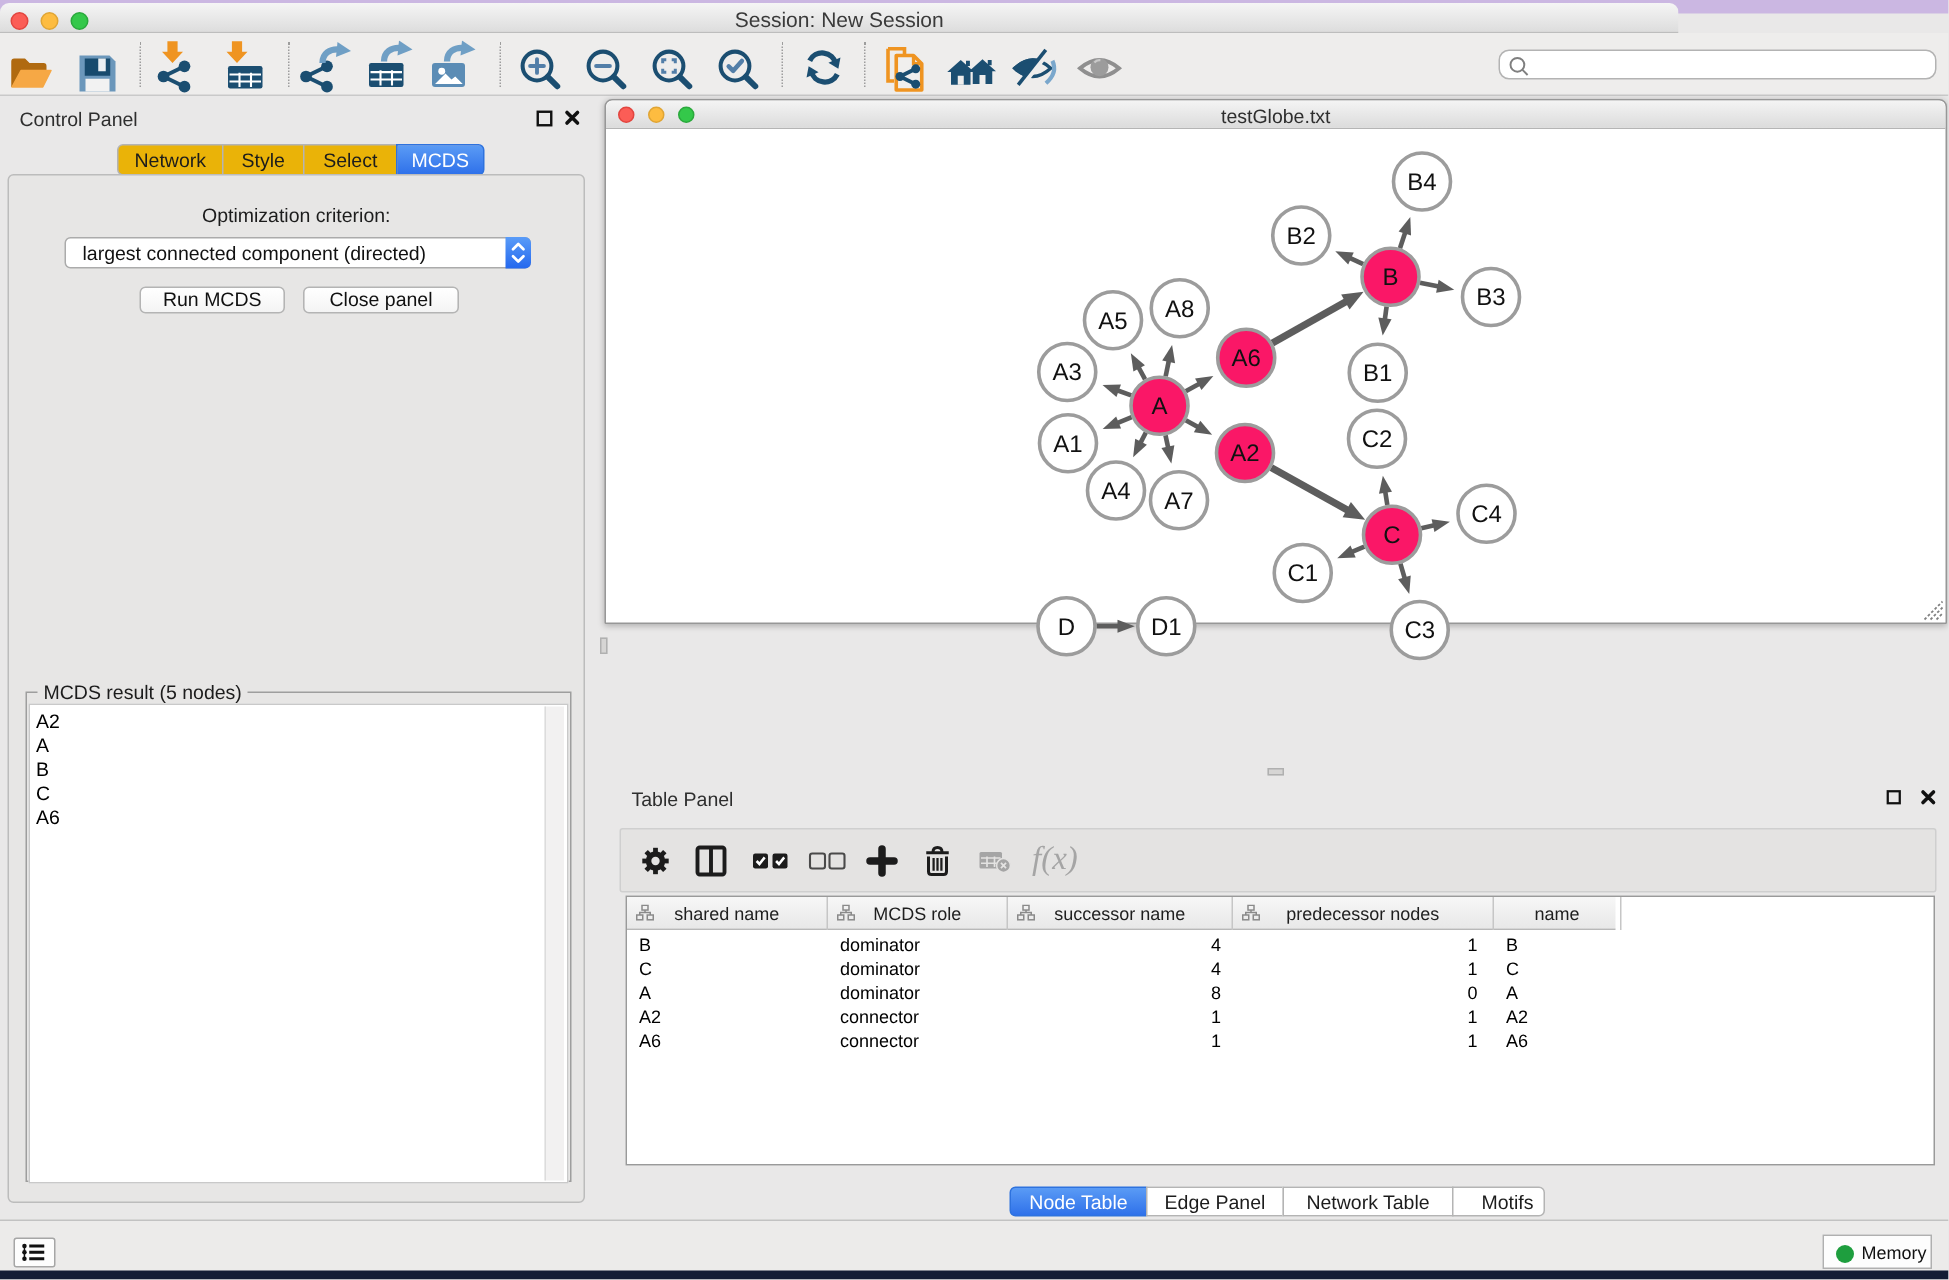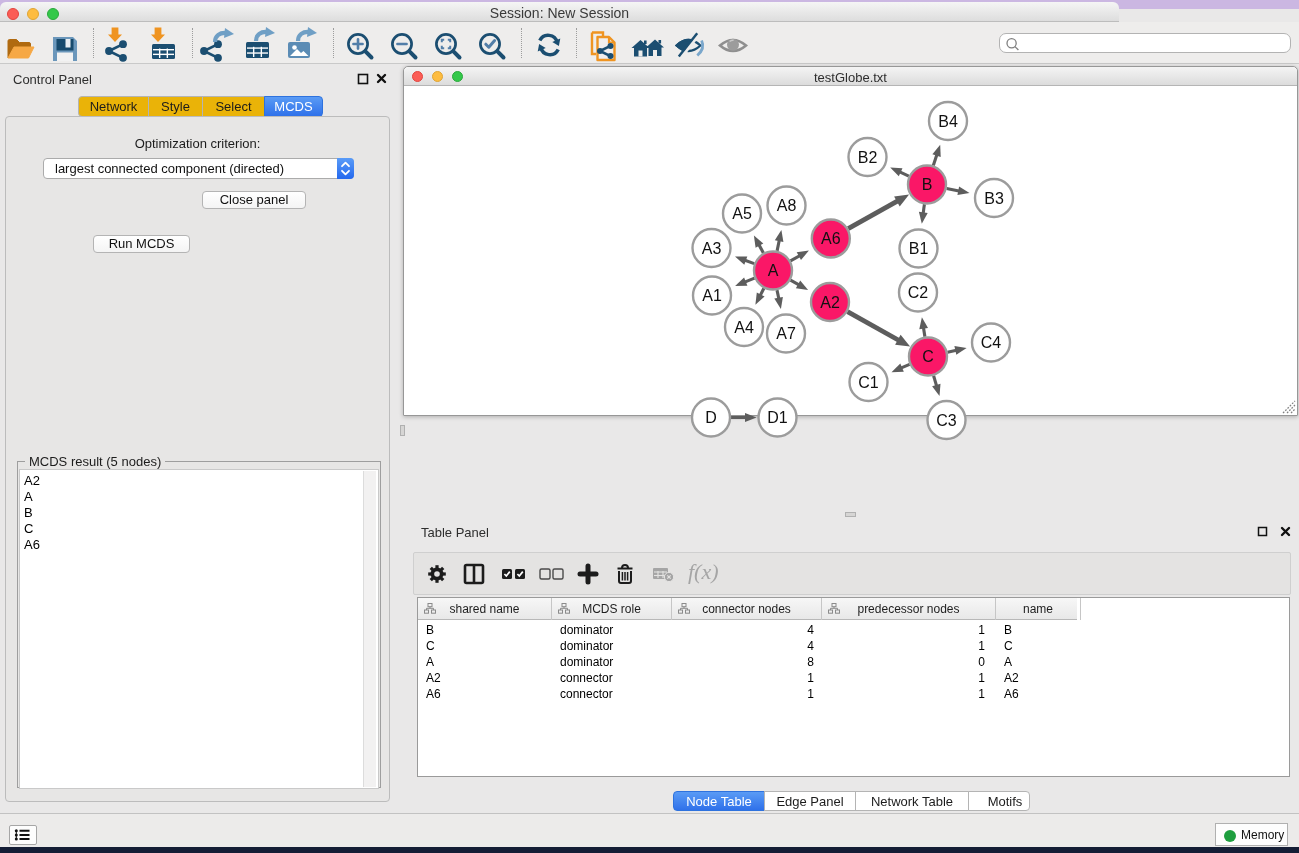--- a/index.html
+++ b/index.html
@@ -207,21 +207,21 @@
     <div class="abs" style="left:37px;top:41px;width:311px;height:21px;background:#fff;border:1px solid #ababab;border-radius:4px;">
       <div class="abs" style="left:11px;top:2px;font-size:13px;color:#111;">largest connected component (directed)</div>
       <div class="abs" style="right:-1px;top:-1px;width:17px;height:21px;background:linear-gradient(#5a9cf8,#2468ee);border-radius:0 4px 4px 0;">
         <svg width="17" height="21">
             <path d="M5 8.2 L8.5 4.7 L12 8.2" fill="none" stroke="#fff" stroke-width="1.8" stroke-linecap="round" stroke-linejoin="round"></path>
             <path d="M5 12.8 L8.5 16.3 L12 12.8" fill="none" stroke="#fff" stroke-width="1.8" stroke-linecap="round" stroke-linejoin="round"></path>
           </svg>
       </div>
     </div>
     <div class="abs" style="left:0;top:19px;width:100%;text-align:center;font-size:13px;color:#1c1c1c;">Optimization criterion:</div>
-    <div class="abs btn" style="left:87px;top:74px;width:97px;height:18px;margin-top:44px;">Run MCDS</div>
+    <div class="abs btn" style="left:87px;top:74px;width:97px;height:18px;">Run MCDS</div>
     <div class="abs btn" style="left:196px;top:74px;width:104px;height:18px;">Close panel</div>
     <div class="abs grp">
       <div class="abs grp-label">MCDS result (5 nodes)</div>
       <div class="abs" style="left:1px;top:7px;width:360px;height:320px;background:#fff;border:1px solid #c9c9c9;font-size:13px;color:#000;">
         <div class="abs" style="left:4px;top:3px;line-height:16px;">A2<br>A<br>B<br>C<br>A6</div>
         <div class="abs" style="right:2px;top:1px;width:13px;height:316px;background:#f2f1f1;border-left:1px solid #dcdcdc;"></div>
       </div>
     </div>
   </div>
 </div>
@@ -403,21 +403,21 @@
       </div>
       <div class="abs thcell" style="left:254px;width:150px;">
         <svg width="12" height="11" viewBox="0 0 12 11" class="abs" style="left:6px;top:5px;">
           <g fill="none" stroke="#8a8a8a" stroke-width="1">
             <rect x="4" y="0.5" width="4" height="3.2"></rect>
             <rect x="0.5" y="7" width="4" height="3.2"></rect>
             <rect x="7.5" y="7" width="4" height="3.2"></rect>
             <path d="M6 3.7 L6 5.3 M2.5 7 L2.5 5.3 L9.5 5.3 L9.5 7"></path>
           </g>
         </svg>
-        <div class="abs thtxt">connector nodes</div>
+        <div class="abs thtxt">successor name</div>
       </div>
       <div class="abs thcell" style="left:404px;width:174px;">
         <svg width="12" height="11" viewBox="0 0 12 11" class="abs" style="left:6px;top:5px;">
           <g fill="none" stroke="#8a8a8a" stroke-width="1">
             <rect x="4" y="0.5" width="4" height="3.2"></rect>
             <rect x="0.5" y="7" width="4" height="3.2"></rect>
             <rect x="7.5" y="7" width="4" height="3.2"></rect>
             <path d="M6 3.7 L6 5.3 M2.5 7 L2.5 5.3 L9.5 5.3 L9.5 7"></path>
           </g>
         </svg>

